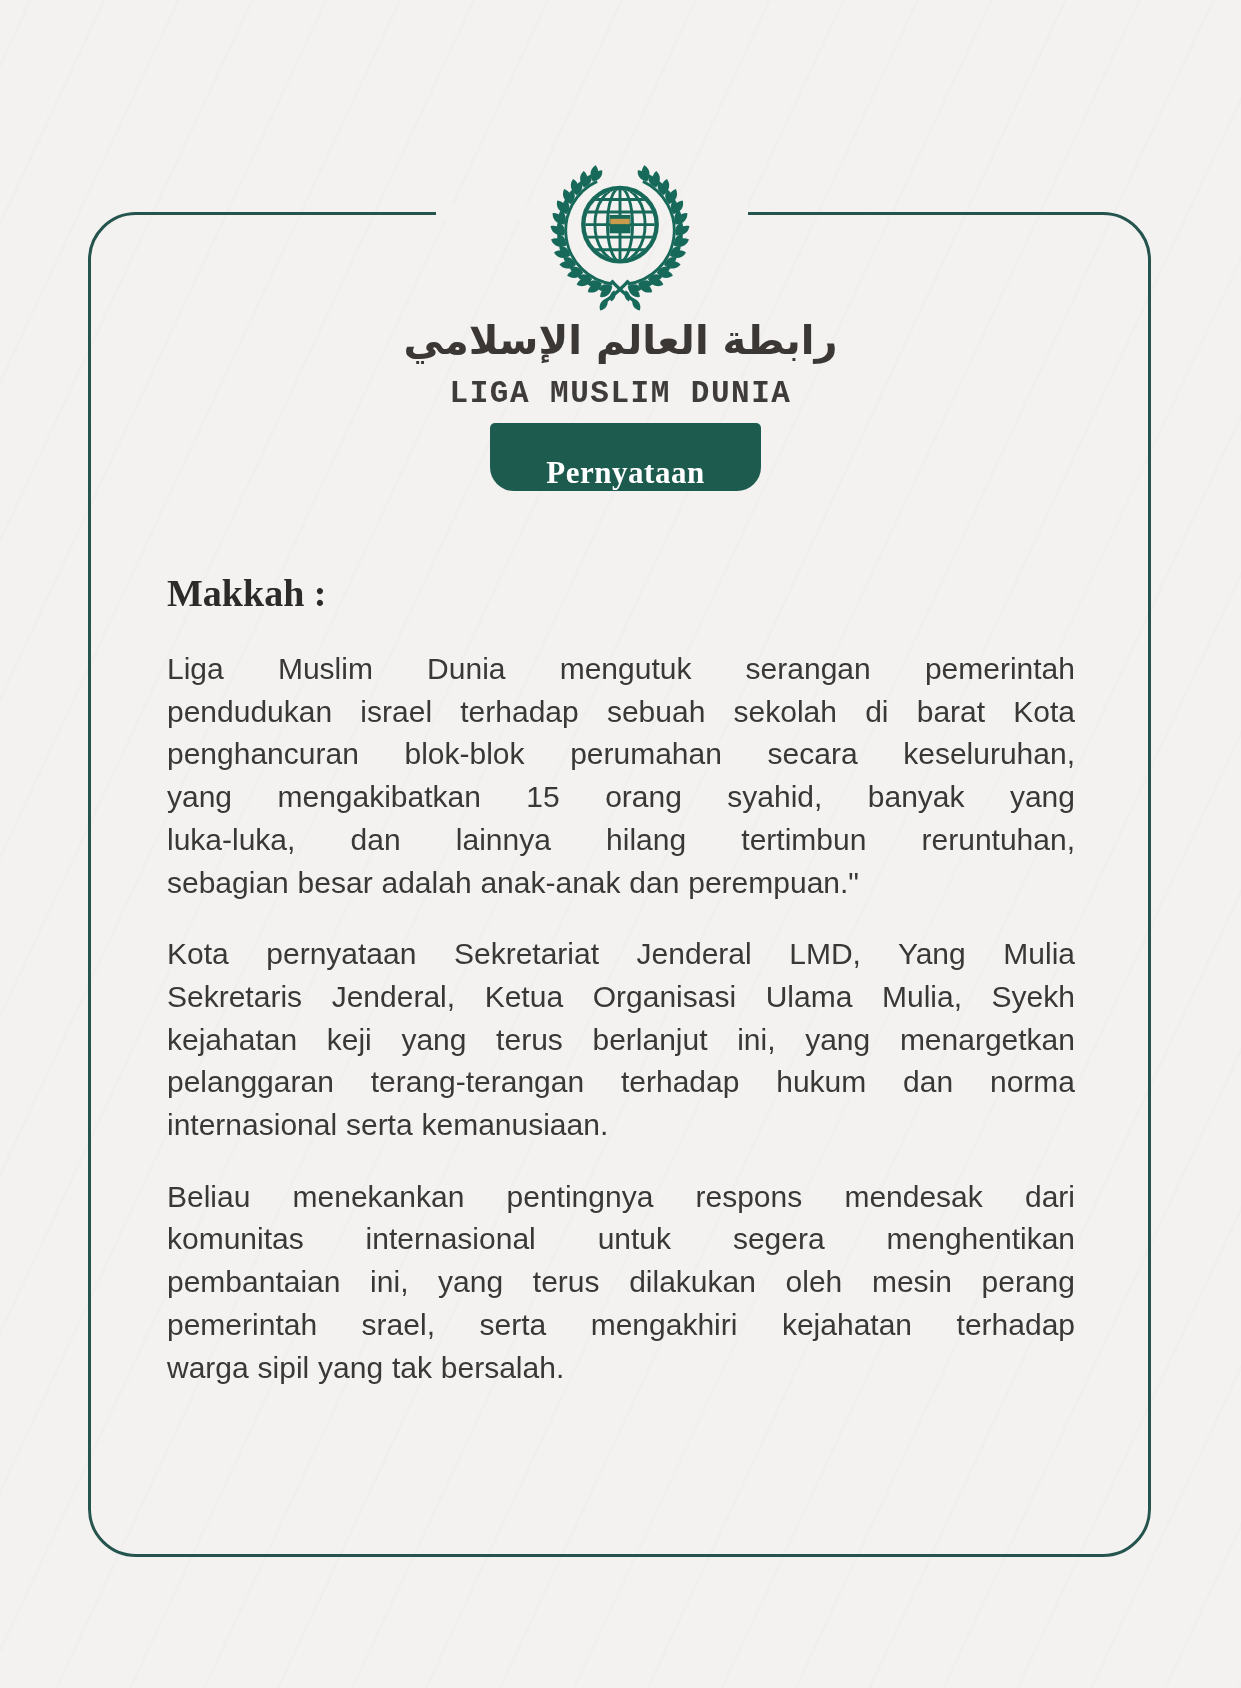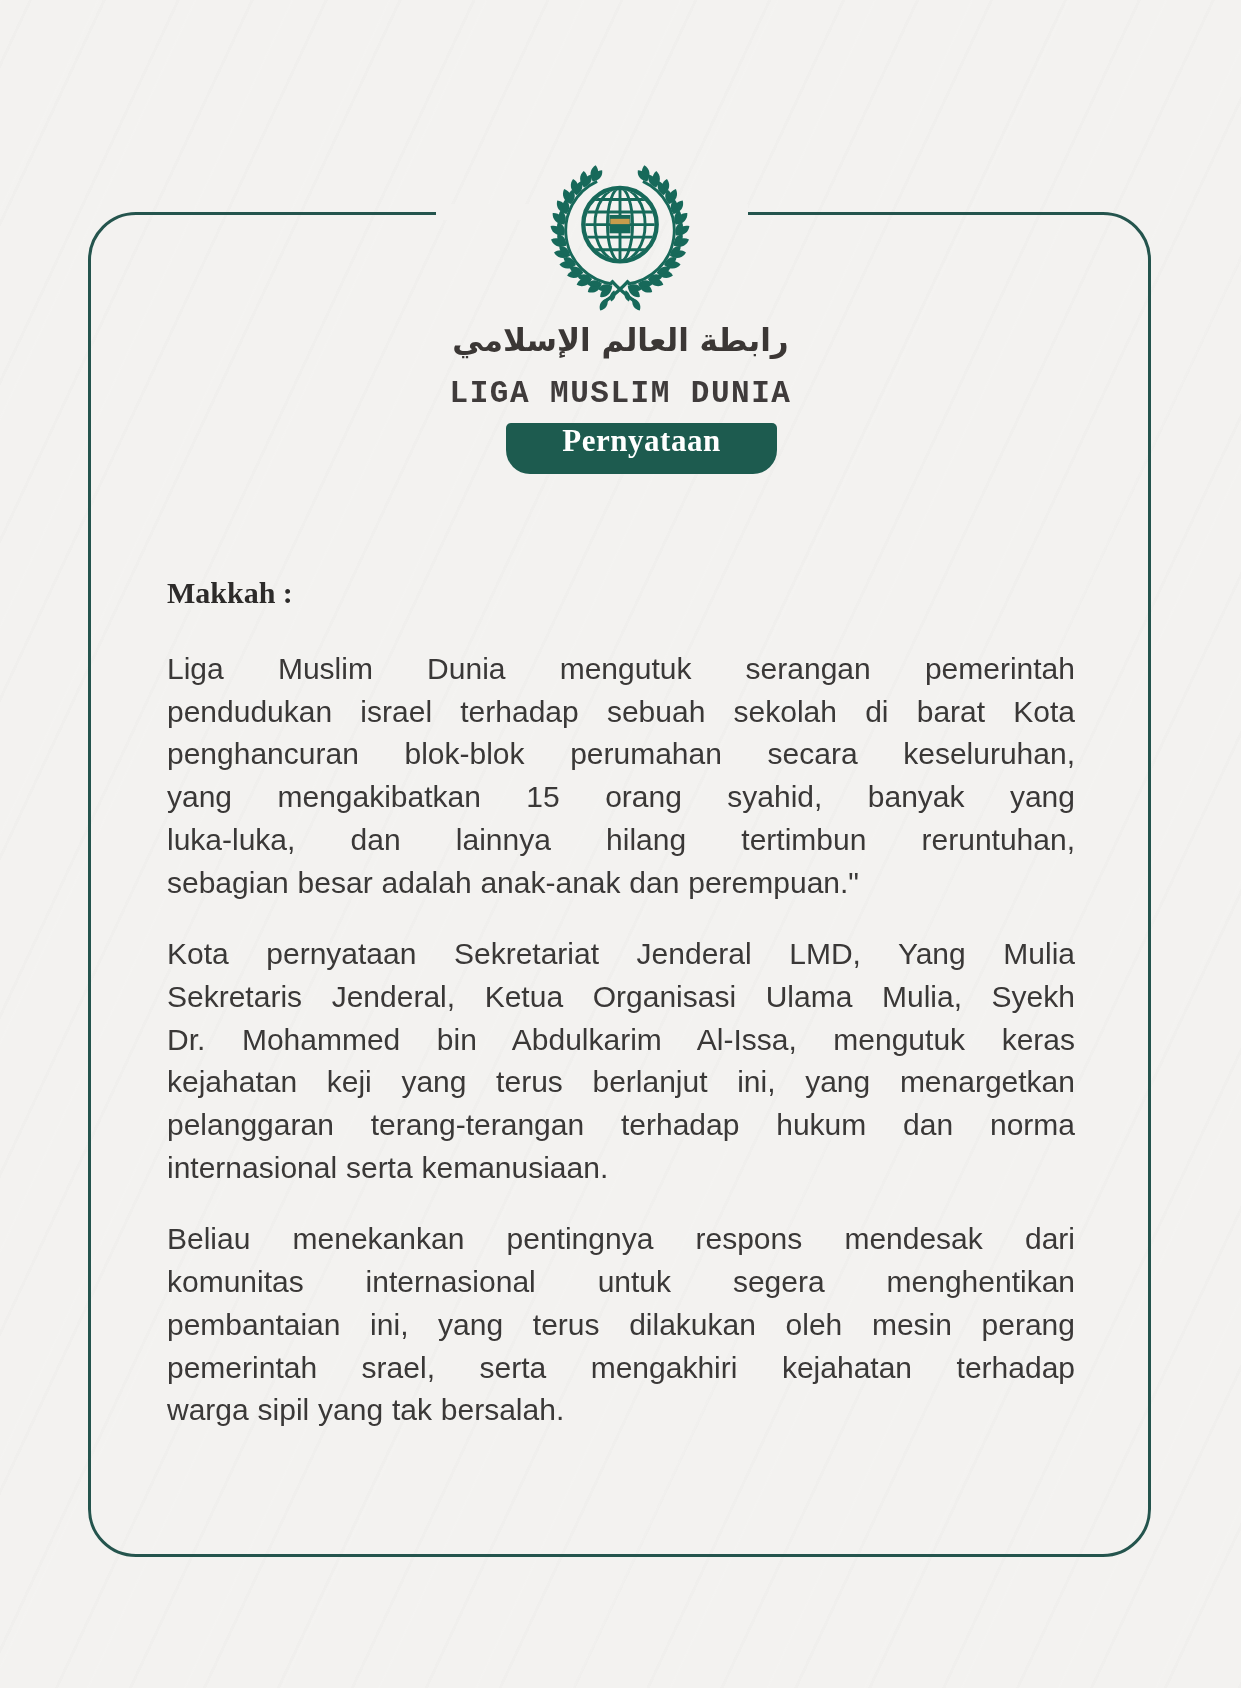--- a/index.html
+++ b/index.html
@@ -54,58 +54,58 @@
   .g-fill{fill:var(--brand-green);stroke:none;}
   .gold-fill{fill:var(--gold);stroke:none;}
   .arabic-name{
     position:absolute;
     left:0;right:0;top:300px;
     height:80px;
     display:flex;align-items:center;justify-content:center;
     direction:rtl;
     font-family:"DejaVu Sans", sans-serif;
     font-weight:700;
-    font-size:31px;
+    font-size:40px;
     color:#3b3735;
     letter-spacing:0;
   }
   .latin-name{
     position:absolute;
     left:0;right:0;top:376px;
     text-align:center;
     font-family:Liberation Mono, monospace;
     font-weight:700;
     font-size:31px;
     letter-spacing:1.5px;
     color:#3f3b3b;
   }
   .badge{
     position:absolute;
-    left:506px;top:423px;
-    width:271px;height:51px;
+    left:490px;top:423px;
+    width:271px;height:68px;
     background:var(--badge-green);
     border-radius:5px 5px 24px 24px;
-    display:flex;align-items:flex-start;justify-content:center;
+    display:flex;align-items:flex-end;justify-content:center;
   }
   .badge-label{
     font-family:"Liberation Serif", serif;
     font-weight:700;
     font-size:31px;
     letter-spacing:0.5px;
     color:var(--badge-text);
   }
   .content{
     position:absolute;
     left:167px;top:574px;
     width:908px;
   }
   .loc-heading{
     font-family:"Liberation Serif", serif;
     font-weight:700;
-    font-size:30px;
+    font-size:38px;
     line-height:38px;
     color:var(--heading-text);
     margin-bottom:36px;
   }
   .para{margin-bottom:29px;margin-top:23px;}
   .para:last-child{margin-bottom:0;}
   .line{
     font-size:30px;
     line-height:42.7px;
     color:var(--body-text);
@@ -234,21 +234,20 @@
           <div class="line">Liga Muslim Dunia mengutuk serangan pemerintah</div>
           <div class="line">pendudukan israel terhadap sebuah sekolah di barat Kota</div>
           <div class="line">penghancuran blok-blok perumahan secara keseluruhan,</div>
           <div class="line">yang mengakibatkan 15 orang syahid, banyak yang</div>
           <div class="line">luka-luka, dan lainnya hilang tertimbun reruntuhan,</div>
           <div class="line last">sebagian besar adalah anak-anak dan perempuan."</div>
         </div>
         <div class="para">
           <div class="line">Kota pernyataan Sekretariat Jenderal LMD, Yang Mulia</div>
           <div class="line">Sekretaris Jenderal, Ketua Organisasi Ulama Mulia, Syekh</div>
-          <div class="line">Dr. Mohammed bin Abdulkarim Al-Issa, mengutuk keras</div>
           <div class="line">kejahatan keji yang terus berlanjut ini, yang menargetkan</div>
           <div class="line">pelanggaran terang-terangan terhadap hukum dan norma</div>
           <div class="line last">internasional serta kemanusiaan.</div>
         </div>
         <div class="para">
           <div class="line">Beliau menekankan pentingnya respons mendesak dari</div>
           <div class="line">komunitas internasional untuk segera menghentikan</div>
           <div class="line">pembantaian ini, yang terus dilakukan oleh mesin perang</div>
           <div class="line">pemerintah srael, serta mengakhiri kejahatan terhadap</div>
           <div class="line last">warga sipil yang tak bersalah.</div>

